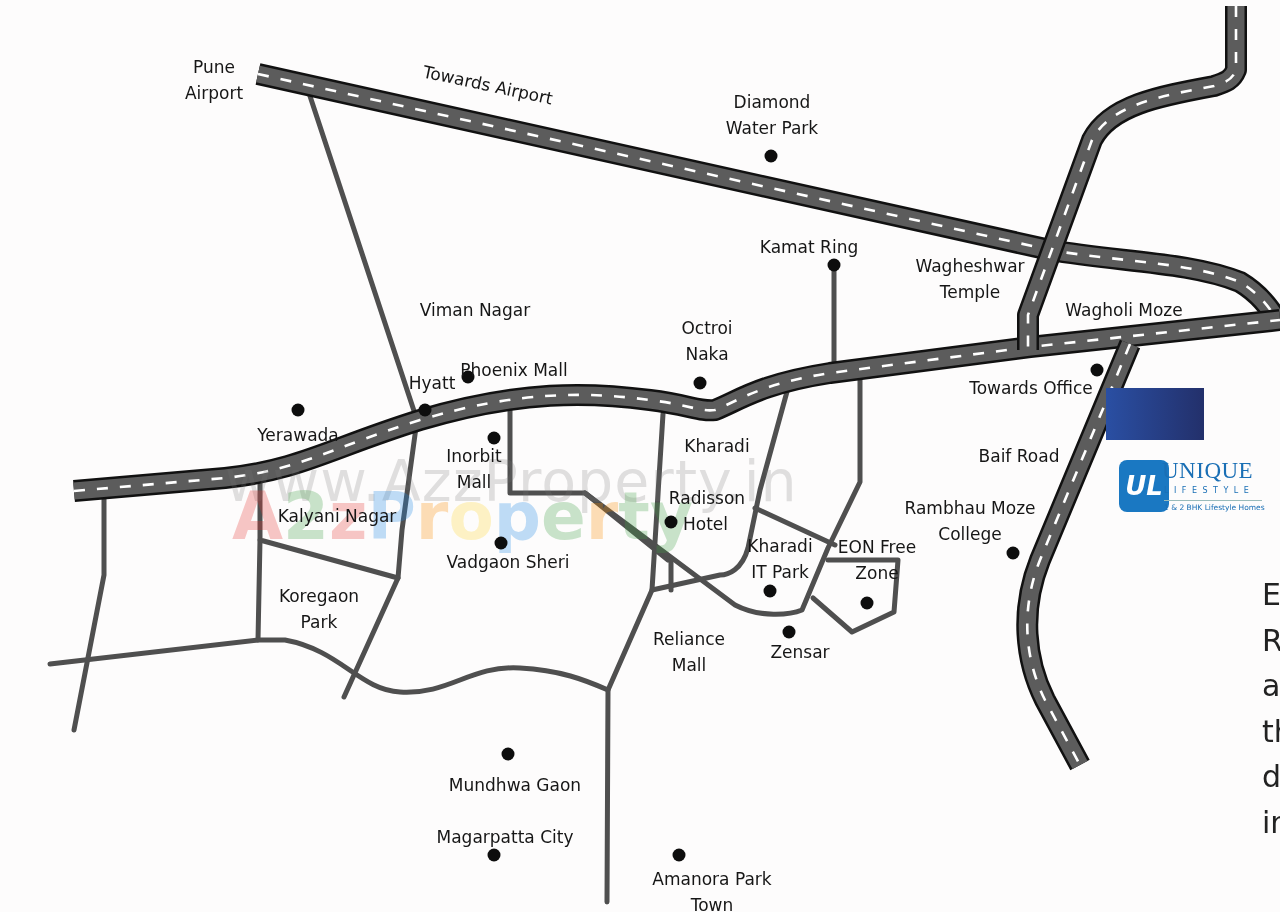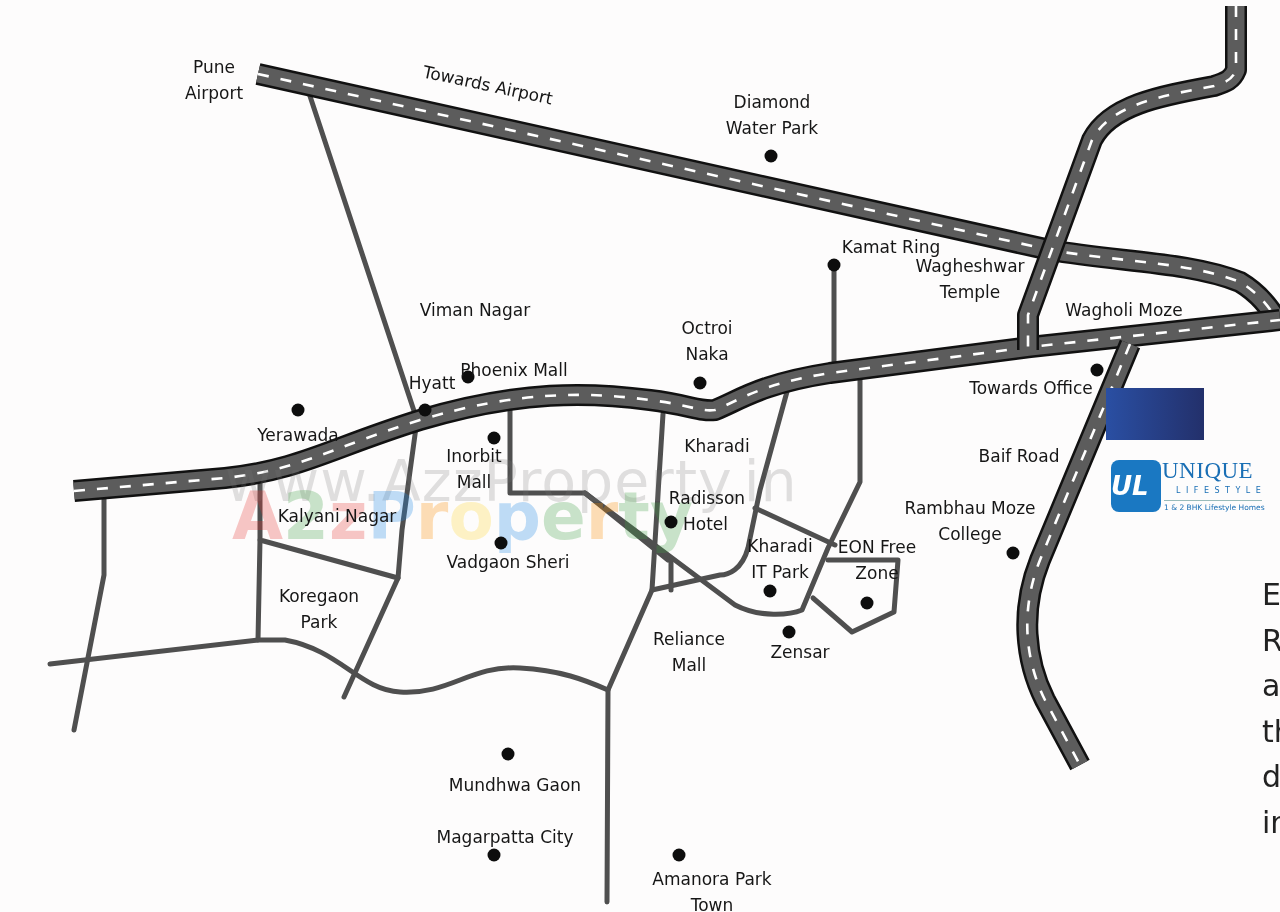--- a/index.html
+++ b/index.html
@@ -6,23 +6,23 @@
   body { width:1280px; height:912px; overflow:hidden; background:#fdfcfc; position:relative; font-family:"Liberation Sans", sans-serif; }
   #map { position:absolute; left:0; top:0; width:1280px; height:912px; }
   .lbl { position:absolute; font-family:"DejaVu Sans", sans-serif; font-size:17px; color:#161616; text-align:center; line-height:26px; white-space:nowrap; transform:translateX(-50%); }
   .lbl.left { transform:none; text-align:right; }
   .dot { position:absolute; width:13px; height:13px; border-radius:50%; background:#0d0d0d; transform:translate(-50%,-50%); }
   .watermark { position:absolute; left:225px; top:448px; font-family:"DejaVu Sans", sans-serif; font-size:57px; color:rgba(120,120,120,0.22); letter-spacing:1px; white-space:nowrap; }
   .watermark2 { position:absolute; left:232px; top:478px; font-family:"DejaVu Sans", sans-serif; font-size:66px; font-weight:bold; white-space:nowrap; opacity:0.28; }
   .wm-a { color:#e53935; } .wm-2 { color:#43a047; } .wm-z { color:#e53935; } .wm-p { color:#1e88e5; } .wm-r { color:#fb8c00; } .wm-o { color:#fdd835; } .wm-e { color:#43a047; } .wm-y { color:#43a047; }
   .banner { position:absolute; left:1106px; top:388px; width:98px; height:52px; background:linear-gradient(90deg,#2a4fa3 0%, #23306b 100%); }
   .logo { position:absolute; left:1107px; top:460px; width:160px; height:56px; }
-  .logo-mark { position:absolute; left:4px; top:0; width:50px; height:52px; background:#1a78c2; border-radius:8px; color:#fff; font-family:"DejaVu Sans", sans-serif; font-weight:bold; font-style:italic; font-size:26px; line-height:52px; text-align:left; }
+  .logo-mark { position:absolute; left:12px; top:0; width:50px; height:52px; background:#1a78c2; border-radius:8px; color:#fff; font-family:"DejaVu Sans", sans-serif; font-weight:bold; font-style:italic; font-size:26px; line-height:52px; text-align:center; }
   .logo-name { position:absolute; left:55px; top:-2px; font-family:Liberation Serif, serif; font-size:23px; color:#1a6fb5; letter-spacing:0.5px; }
-  .logo-sub { position:absolute; left:57px; top:26px; font-family:"DejaVu Sans", sans-serif; font-size:8px; color:#1a6fb5; letter-spacing:5.5px;margin-left:12px; }
+  .logo-sub { position:absolute; left:57px; top:26px; font-family:"DejaVu Sans", sans-serif; font-size:8px; color:#1a6fb5; letter-spacing:5.5px; }
   .logo-line { position:absolute; left:57px; top:40px; width:98px; height:1px; background:#9bb; }
   .logo-tag { position:absolute; left:57px; top:43px; font-family:"DejaVu Sans", sans-serif; font-size:7.5px; color:#1a6fb5; white-space:nowrap; }
   .side-text { position:absolute; left:1262px; top:572px; font-family:"DejaVu Sans", sans-serif; font-size:30px; color:#222; line-height:45.5px; width:40px; overflow:hidden; }
   .side-text div { white-space:nowrap; }
 </style>
 </head>
 <body>
 
 <svg id="map" viewBox="0 0 1280 912" xmlns="http://www.w3.org/2000/svg">
   <defs>
@@ -97,21 +97,21 @@
 <div class="dot" style="left:1013px;top:553px"></div>
 <div class="dot" style="left:508px;top:754px"></div>
 <div class="dot" style="left:494px;top:855px"></div>
 <div class="dot" style="left:679px;top:855px"></div>
 
 <div class="lbl" style="left:214px;top:54px;white-space:pre">Pune
 Airport</div>
 <div class="lbl" style="left:488px;top:72px;transform:translateX(-50%) rotate(12deg)">Towards Airport</div>
 <div class="lbl" style="left:772px;top:89px;white-space:pre">Diamond
 Water Park</div>
-<div class="lbl" style="left:891px;top:234px">Kamat Ring</div>
+<div class="lbl" style="left:809px;top:234px">Kamat Ring</div>
 <div class="lbl" style="left:970px;top:253px;white-space:pre">Wagheshwar
 Temple</div>
 <div class="lbl" style="left:1124px;top:297px">Wagholi Moze</div>
 <div class="lbl" style="left:1031px;top:375px">Towards Office</div>
 <div class="lbl" style="left:1019px;top:443px">Baif Road</div>
 <div class="lbl" style="left:970px;top:495px;white-space:pre">Rambhau Moze
 College</div>
 <div class="lbl" style="left:475px;top:297px">Viman Nagar</div>
 <div class="lbl" style="left:707px;top:315px;white-space:pre">Octroi
 Naka</div>

